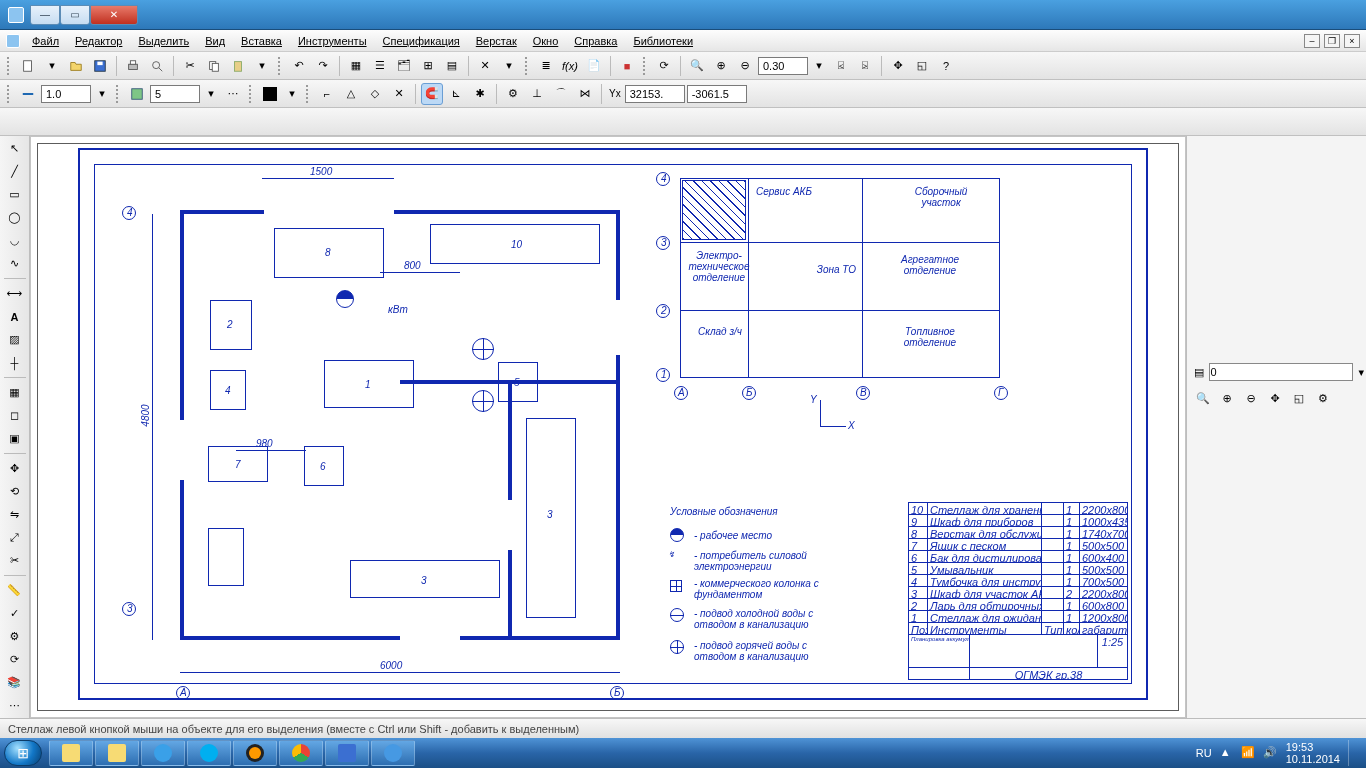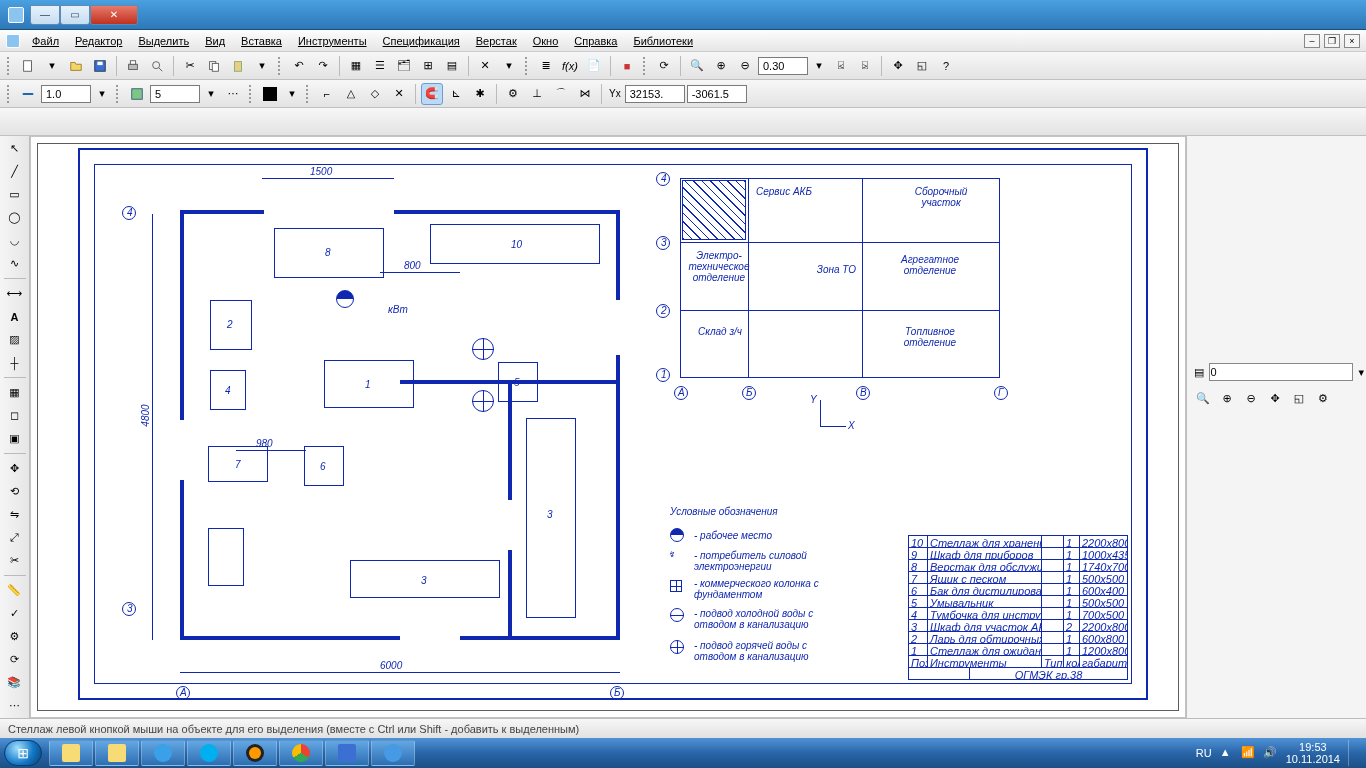--- a/index.html
+++ b/index.html
@@ -46,21 +46,21 @@
 .statusbar { height: 20px; background: linear-gradient(#f7f7f7,#e1e1e1); border-top:1px solid #bcbcbc; display:flex; align-items:center; padding:0 8px; color:#444; }
 
 
 .taskbar { height: 30px; background: linear-gradient(to bottom, #4f93d6, #2965a8 50%, #1b4f86); display:flex; align-items:center; padding:0 4px; }
 .start-orb { width: 38px; height: 26px; border-radius: 14px; background: radial-gradient(circle at 35% 30%, #a3e0ff, #1277c7 55%, #093e70); border:1px solid #0a3b68; margin-right:6px; position:relative; }
 .start-orb::after{ content:"⊞"; position:absolute; inset:0; display:flex; align-items:center; justify-content:center; color:#fff; font-size:14px; }
 .task-btn { width:44px; height:26px; margin:0 1px; background: linear-gradient(#63a7e4,#2d6eb1); border:1px solid rgba(255,255,255,.25); border-radius:2px; display:flex; align-items:center; justify-content:center; }
 .task-btn .ic { width:18px; height:18px; background:#fff; border-radius:2px; }
 .tray { margin-left:auto; display:flex; align-items:center; gap:8px; color:#fff; font-size:11px; padding-right:6px; }
 .tray .tray-icon { width:14px; height:14px; }
-.tray .clock { text-align:center; line-height:12px; }
+.tray .clock { text-align:left; line-height:12px; }
 
 
 .bp { position:absolute; border:2px solid #1028b0; }
 .bp-text { position:absolute; font-style:italic; color:#1028b0; font-size:10px; }
 .bp-thin { position:absolute; border:1px solid #1028b0; }
 .circle { position:absolute; border:1.5px solid #1028b0; border-radius:50%; }
 .circle.small{ width:14px; height:14px; }
 .thinline-h { position:absolute; height:0; border-top:1px solid #1028b0; }
 .thinline-v { position:absolute; width:0; border-left:1px solid #1028b0; }
 .hatched { background: repeating-linear-gradient(45deg,#1028b0 0,#1028b0 1px, transparent 1px, transparent 6px); }
@@ -495,20 +495,25 @@
               </div>
             </div>
           <div class="row">
             <div class="cell" style="width:18px">Поз</div>
             <div class="cell" style="flex:1">Инструменты</div>
             <div class="cell" style="width:22px">Тип</div>
             <div class="cell" style="width:16px">кол</div>
             <div class="cell" style="width:48px">габаритные размеры</div>
           </div>
           <div class="row">
+            <div class="cell" style="width:60px;height:32px;font-size:6px">Планировка аккумуляторного отделения на 306 автомобилей ПАЗ-672М</div>
+            <div class="cell" style="flex:1;height:32px"></div>
+            <div class="cell" style="width:30px;height:32px;text-align:center">1:25</div>
+          </div>
+          <div class="row">
             <div class="cell" style="width:60px"></div>
             <div class="cell" style="flex:1;text-align:center">ОГМЭК гр.38</div>
           </div>
         </div>
 
       </div>
     </div>
   </div>
 
   <div class="right-palette">

